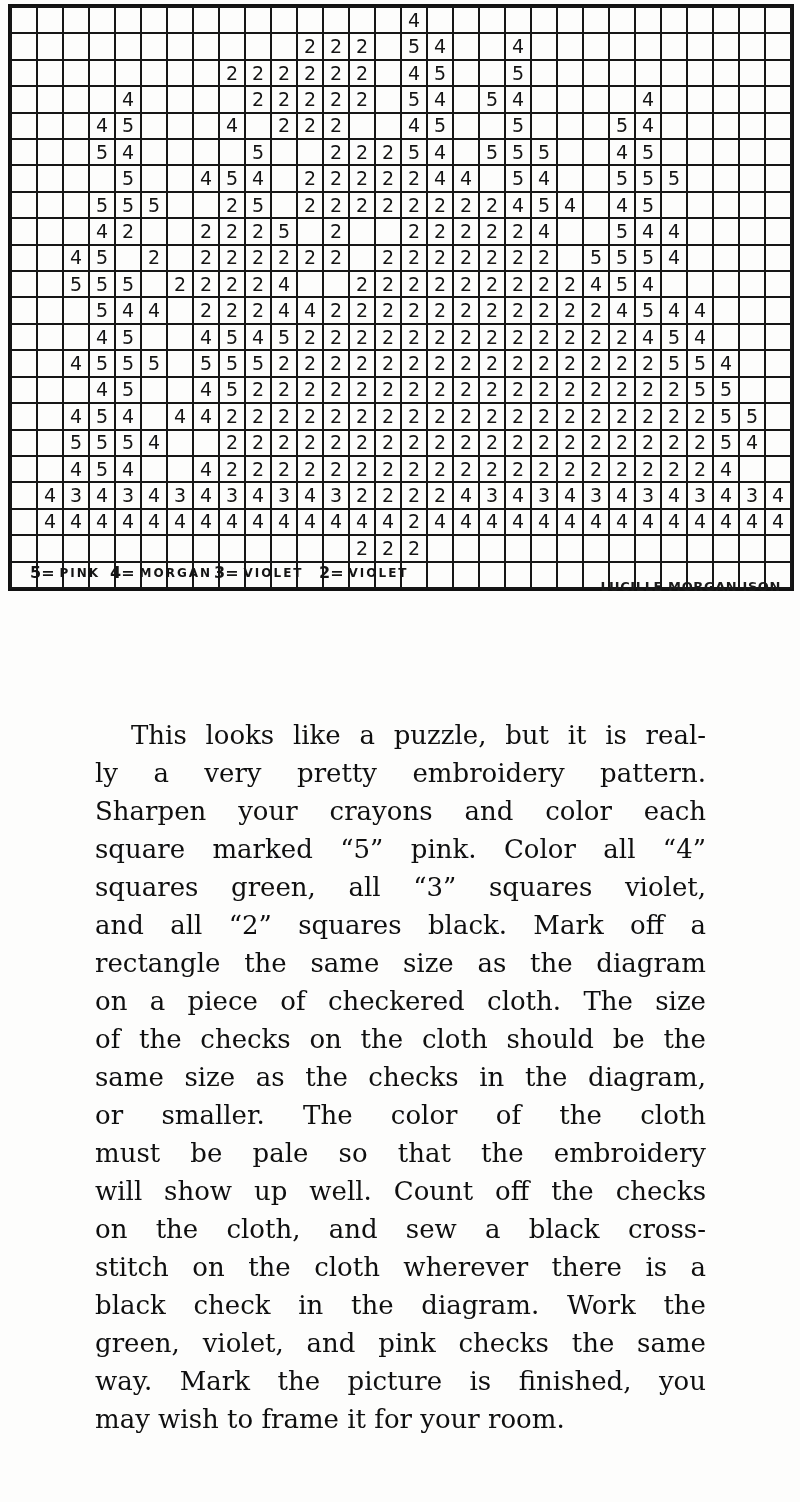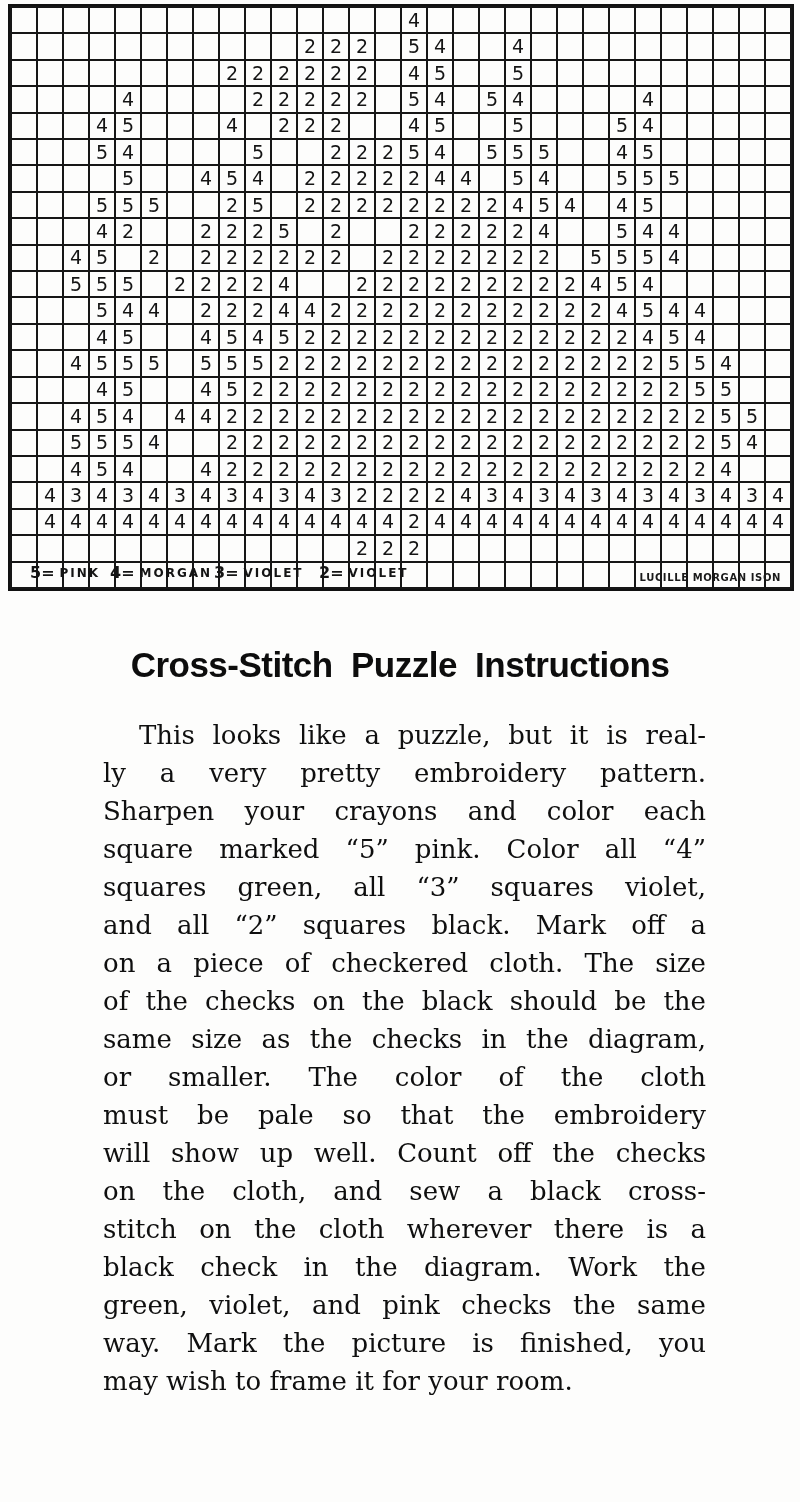--- a/index.html
+++ b/index.html
@@ -27,38 +27,38 @@
     position:absolute; left:4px; right:4px; bottom:4px; height:25px;
     pointer-events:none;
   }
   .legend-item {
     position:absolute; top:0; height:25px; display:flex; align-items:center;
     white-space:nowrap; font-family:"DejaVu Sans", sans-serif; color:#141414;
   }
   .legend-symbol { font-size:16px; font-weight:bold; letter-spacing:0; }
   .legend-name { font-size:12px; font-weight:bold; letter-spacing:2px; margin-left:5px; }
   .signature {
-    position:absolute; right:7px; top:12px; font-size:10px; font-weight:bold;
+    position:absolute; right:7px; top:19px; font-size:13px; font-weight:bold;
     letter-spacing:0.6px; color:#1a1a1a; font-family:"DejaVu Sans", sans-serif;
   }
 
   
   .title {
     position:absolute; left:0; top:645px; width:100%;
     text-align:center; font-family:"Liberation Sans", sans-serif;
     font-weight:bold; font-size:35px; letter-spacing:-0.5px; word-spacing:9px;
     color:#0d0d0d;
   }
   .paragraph {
     position:absolute; left:95px; top:716px; width:611px;
     font-family:"DejaVu Serif", serif; font-size:26px; color:#0f0f0f;
   }
   .line {
     height:38px; line-height:38px; white-space:nowrap;
-    text-align:justify; text-align-last:justify;margin-left:8px;
+    text-align:justify; text-align-last:justify;
   }
   .line.first { text-indent:36px; }
   .line.last { text-align-last:left; }
 </style>
 </head>
 <body>
 
 <div class="page">
 
   <div class="grid" id="grid">
@@ -737,32 +737,32 @@
           <span class="legend-symbol">3=</span>
           <span class="legend-name">VIOLET</span>
         </div>
         <div class="legend-item" style="left: 305px;">
           <span class="legend-symbol">2=</span>
           <span class="legend-name">VIOLET</span>
         </div>
       </div>
   </div>
 
-  <div class="title">Cross-Stitch Puzzle Instructions</div>
 
   <div class="paragraph" id="paragraph">
 
   <div class="line first">This looks like a puzzle, but it is real-</div>
       <div class="line">ly a very pretty embroidery pattern.</div>
       <div class="line">Sharpen your crayons and color each</div>
       <div class="line">square marked “5” pink.  Color all “4”</div>
       <div class="line">squares green, all “3” squares violet,</div>
       <div class="line">and all “2” squares black.  Mark off a</div>
+      <div class="line">rectangle the same size as the diagram</div>
       <div class="line">on a piece of checkered cloth.  The size</div>
-      <div class="line">of the checks on the black should be the</div>
+      <div class="line">of the checks on the cloth should be the</div>
       <div class="line">same size as the checks in the diagram,</div>
       <div class="line">or smaller.  The color of the cloth</div>
       <div class="line">must be pale so that the embroidery</div>
       <div class="line">will show up well.  Count off the checks</div>
       <div class="line">on the cloth, and sew a black cross-</div>
       <div class="line">stitch on the cloth wherever there is a</div>
       <div class="line">black check in the diagram.  Work the</div>
       <div class="line">green, violet, and pink checks the same</div>
       <div class="line">way.  Mark the picture is finished, you</div>
       <div class="line last">may wish to frame it for your room.</div>

